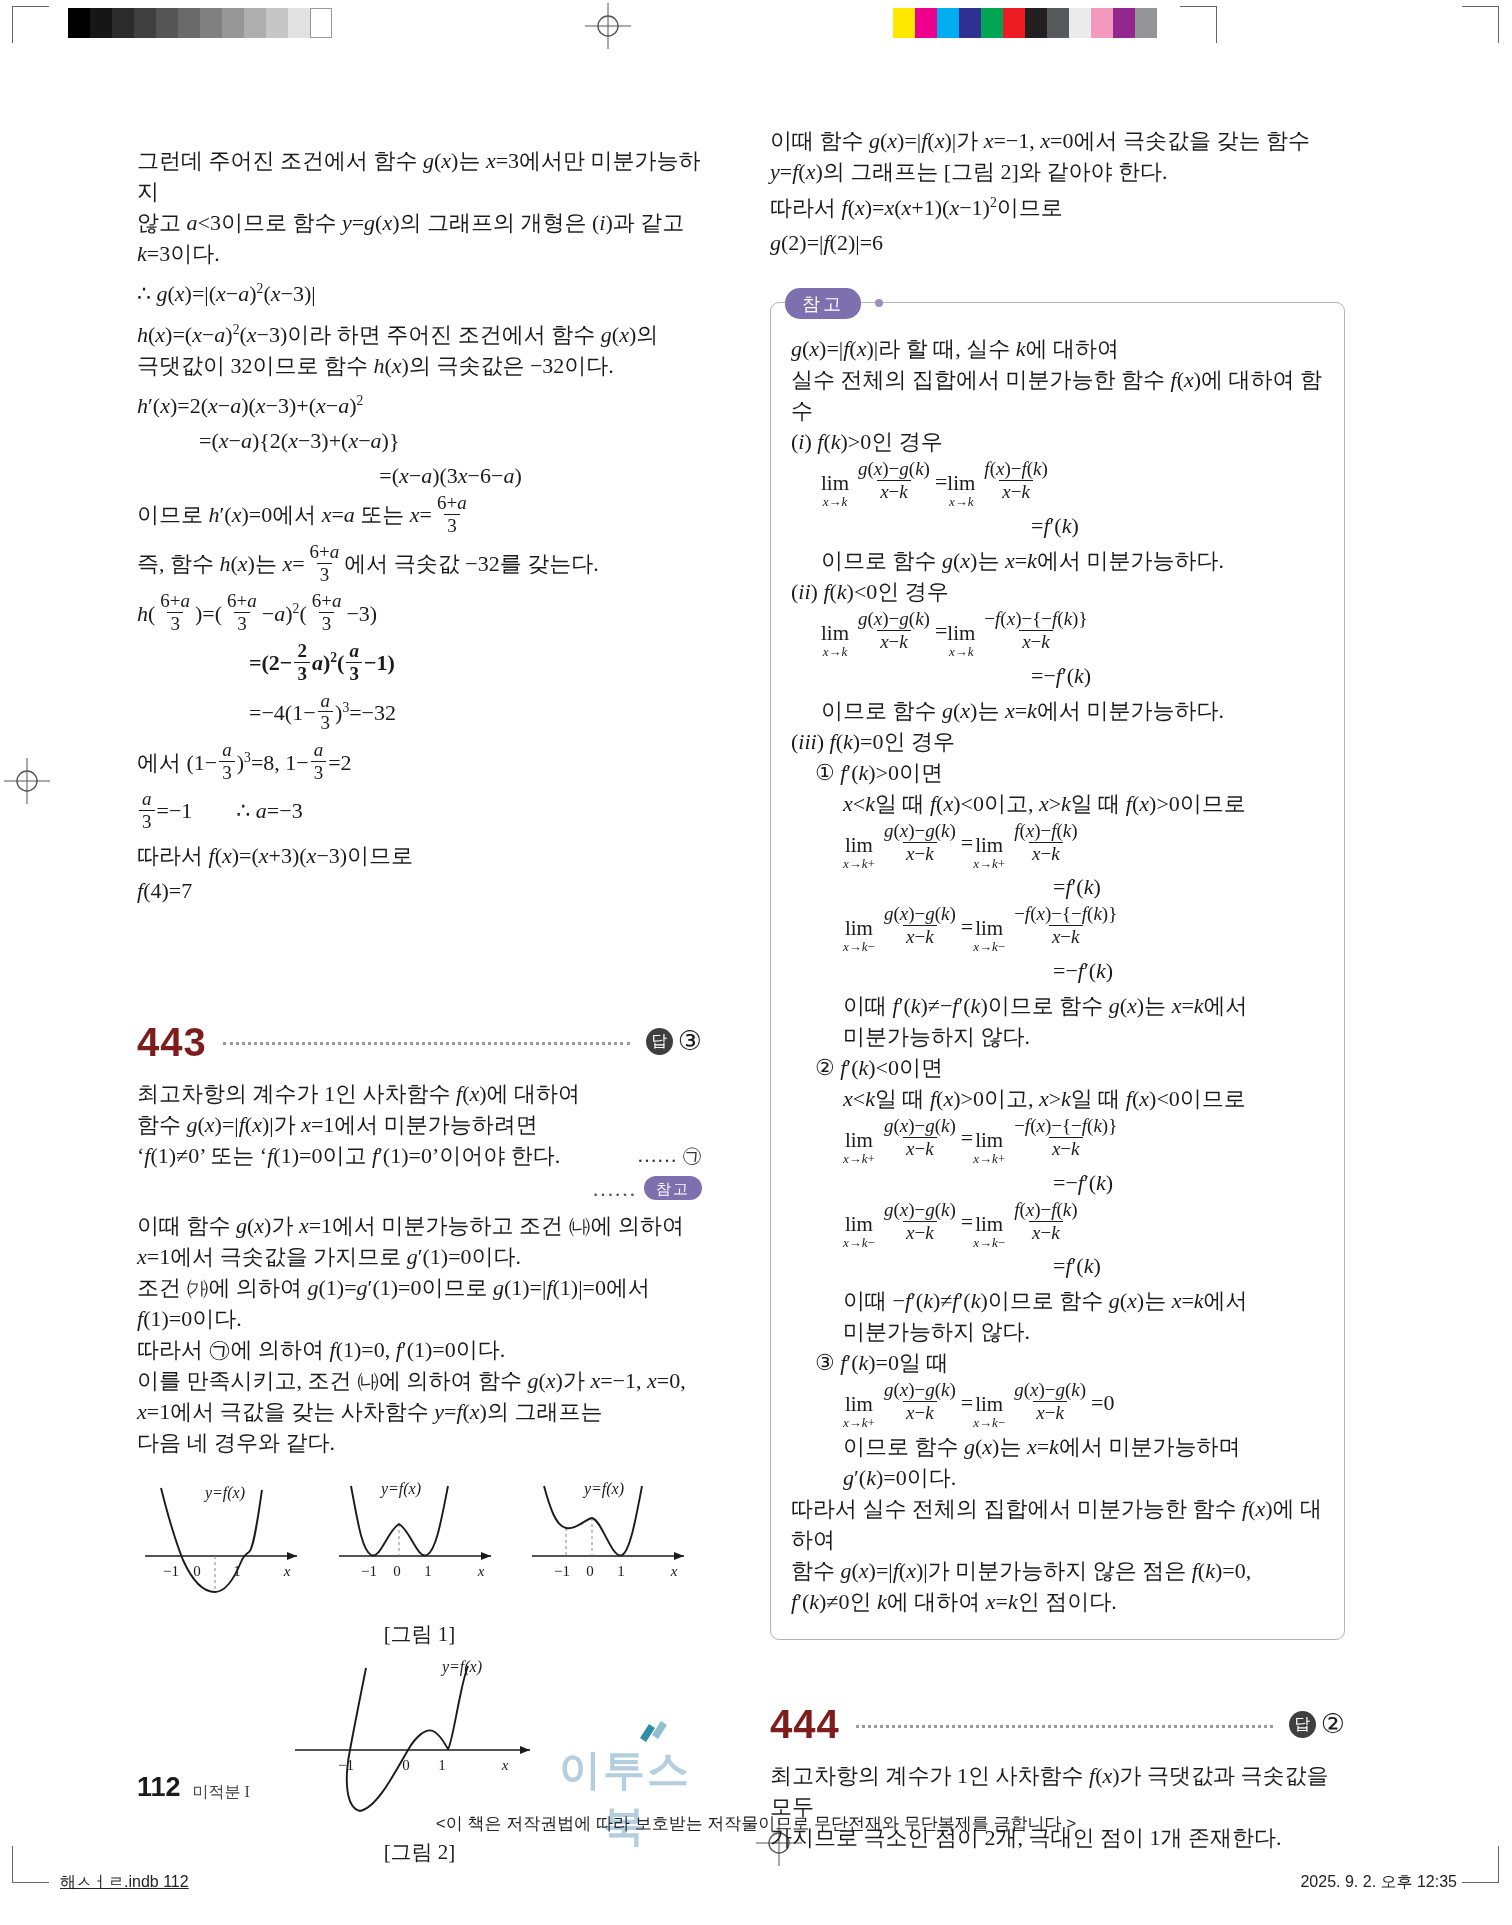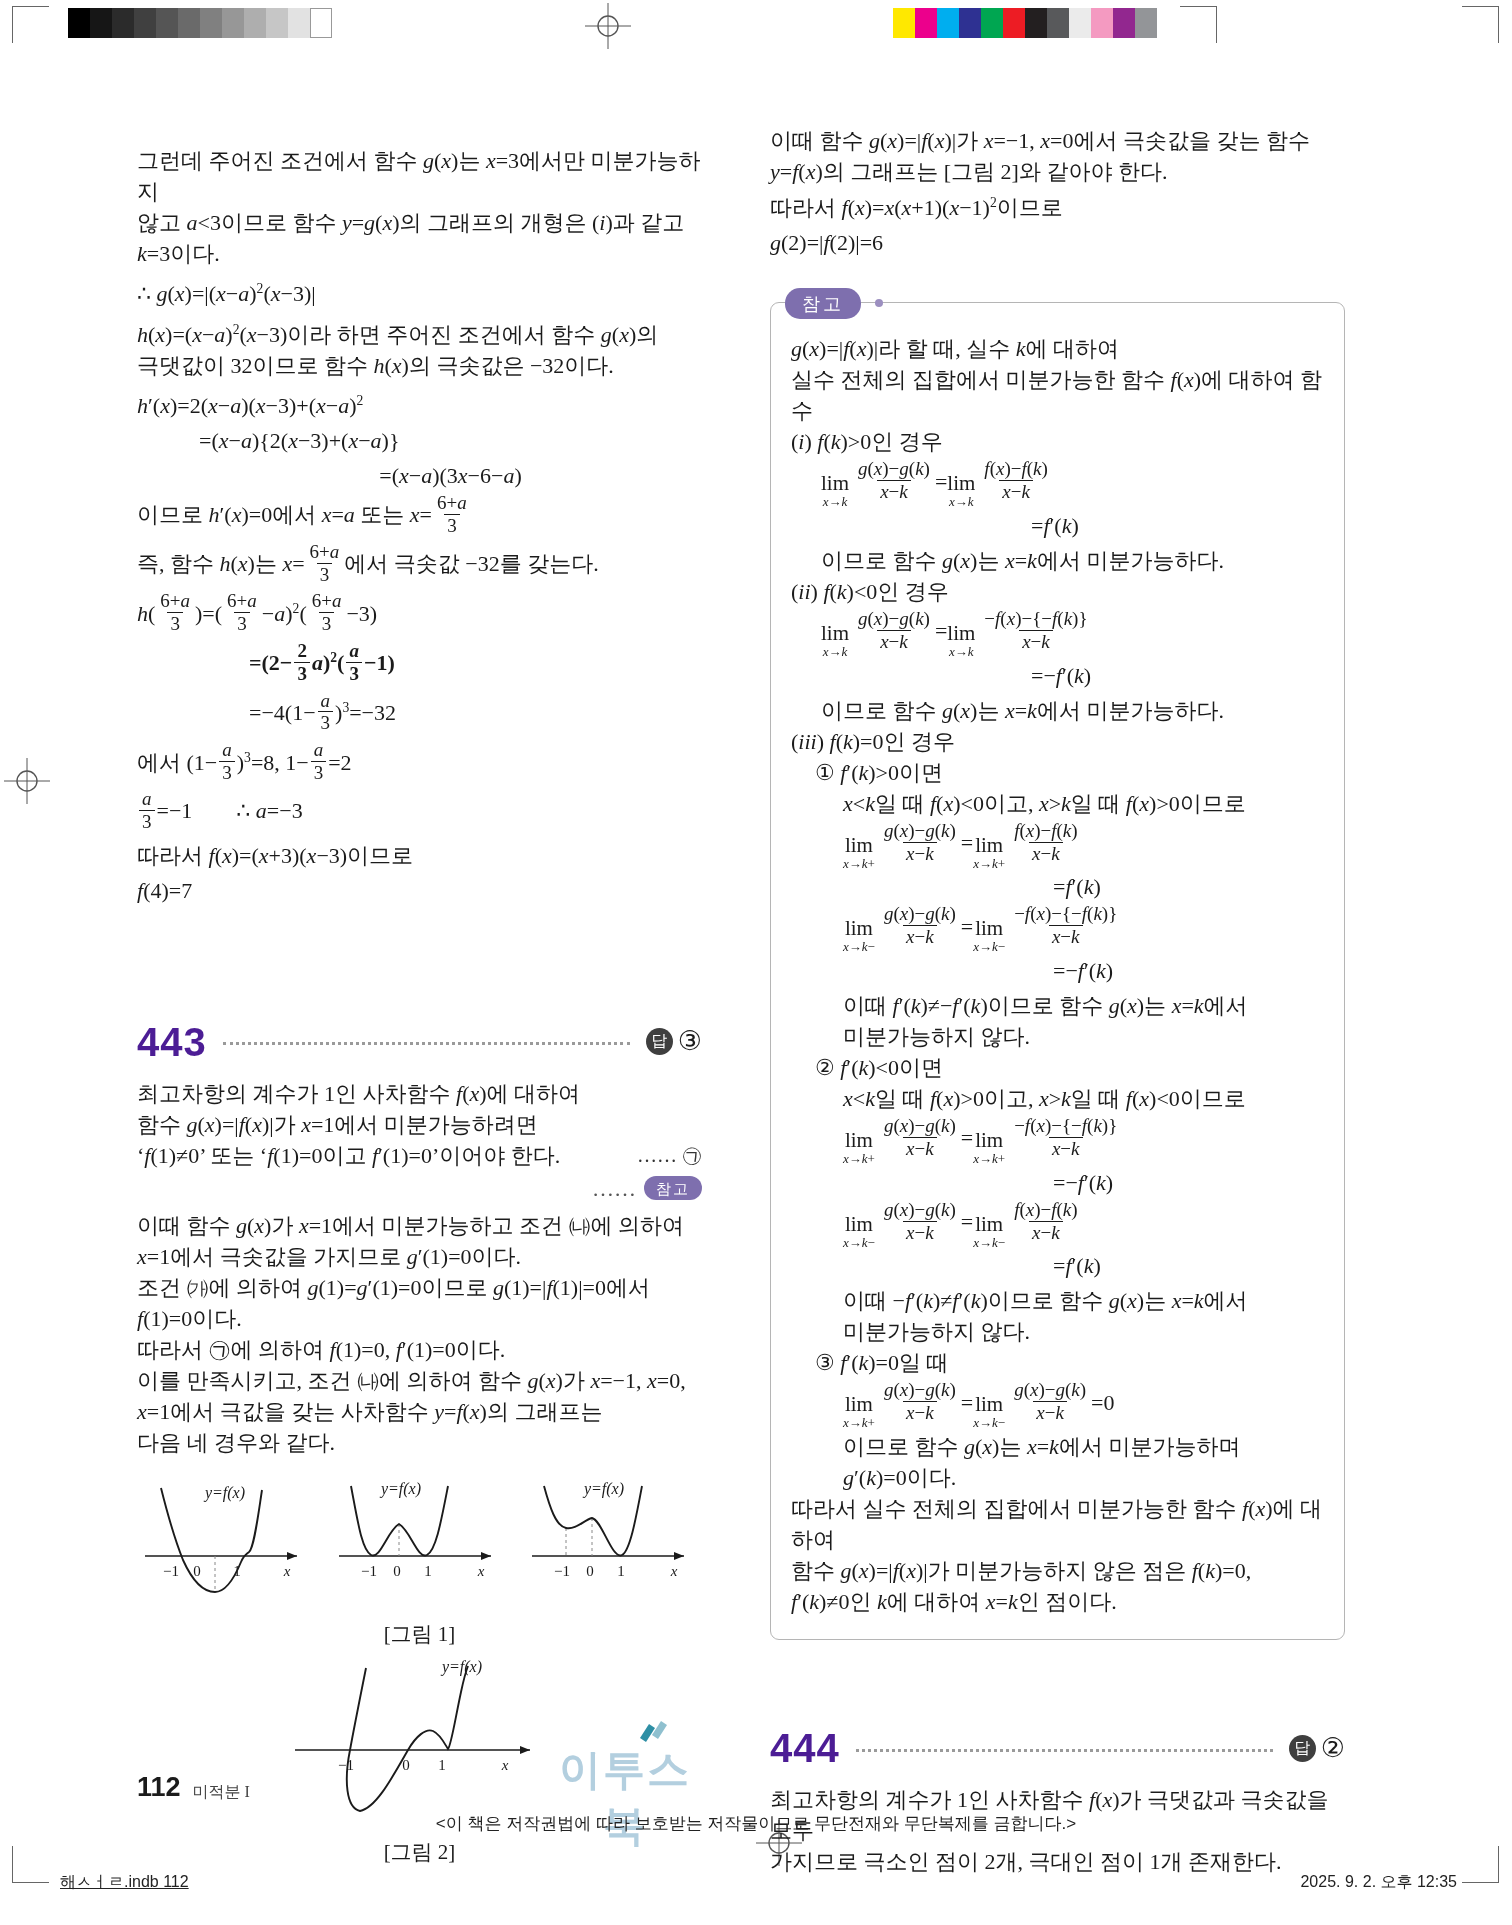--- a/index.html
+++ b/index.html
@@ -30,21 +30,21 @@
   .lim{display:inline-flex;flex-direction:column;align-items:center;vertical-align:middle;
        margin-right:4px;transform:translateY(7px);}
   .lim-word{font-size:21px;line-height:1;}
   .lim-sub{font-size:13px;line-height:1;margin-top:1px;}
   .marked{display:flex;justify-content:space-between;align-items:flex-end;}
   .mark{font-size:20px;color:#333;flex:none;margin-left:8px;}
   .refline{display:flex;justify-content:flex-end;align-items:center;color:#555;margin:2px 0 6px;}
   
   .prob-header{display:flex;align-items:center;margin:16px 0 16px;}
   .prob-num{font-family:"Liberation Sans","DejaVu Sans",sans-serif;font-weight:bold;
-            font-size:40px;color:#4c1d95;letter-spacing:1px;line-height:1;}
+            font-size:40px;color:#7f1d1d;letter-spacing:1px;line-height:1;}
   .dots{flex:1;border-bottom:3px dotted #9a9a9a;margin:0 16px;height:0;transform:translateY(2px);}
   .ans-badge{display:inline-flex;align-items:center;gap:5px;flex:none;}
   .ans-circle{display:inline-flex;width:27px;height:27px;border-radius:50%;background:#3f3f3f;
               color:#fff;font-size:16px;align-items:center;justify-content:center;
               font-family:"Liberation Sans","DejaVu Sans",sans-serif;}
   .ans-num{font-size:27px;line-height:1;}
   
   .refbox{position:relative;border:1.6px solid #b5b5b5;border-radius:9px;
           padding:30px 16px 22px 20px;margin-top:44px;}
   .pill{display:inline-flex;align-items:center;justify-content:center;background:#7e6fae;
@@ -274,21 +274,21 @@
           <div class="line text" style="padding-left: 24px;"><span class="line-body">③ <i>f</i>′(<i>k</i>)=0일 때</span></div>
           <div class="line math" style="padding-left: 52px;"><span class="line-body"><span class="lim"><span class="lim-word">lim</span><span class="lim-sub"><i>x</i>→<i>k</i>+</span></span><span class="frac"><span class="num"><i>g</i>(<i>x</i>)−<i>g</i>(<i>k</i>)</span><span class="den"><i>x</i>−<i>k</i></span></span>=<span class="lim"><span class="lim-word">lim</span><span class="lim-sub"><i>x</i>→<i>k</i>−</span></span><span class="frac"><span class="num"><i>g</i>(<i>x</i>)−<i>g</i>(<i>k</i>)</span><span class="den"><i>x</i>−<i>k</i></span></span>=0</span></div>
           <div class="line text" style="padding-left: 52px;"><span class="line-body">이므로 함수 <i>g</i>(<i>x</i>)는 <i>x</i>=<i>k</i>에서 미분가능하며</span></div>
           <div class="line text" style="padding-left: 52px;"><span class="line-body"><i>g</i>′(<i>k</i>)=0이다.</span></div>
           <div class="line text"><span class="line-body">따라서 실수 전체의 집합에서 미분가능한 함수 <i>f</i>(<i>x</i>)에 대하여</span></div>
           <div class="line text"><span class="line-body">함수 <i>g</i>(<i>x</i>)=|<i>f</i>(<i>x</i>)|가 미분가능하지 않은 점은 <i>f</i>(<i>k</i>)=0,</span></div>
           <div class="line text"><span class="line-body"><i>f</i>′(<i>k</i>)≠0인 <i>k</i>에 대하여 <i>x</i>=<i>k</i>인 점이다.</span></div>
         </div>
     </div>
 
-    <div class="prob-header" style="margin-top:88px;">
+    <div class="prob-header" style="margin-top:64px;">
       <span class="prob-num">444</span>
       <span class="dots"></span>
       <span class="ans-badge">
         <span class="ans-circle">답</span>
         <span class="ans-num">②</span>
       </span>
     </div>
 
     <div>
         <div class="line text"><span class="line-body">최고차항의 계수가 1인 사차함수 <i>f</i>(<i>x</i>)가 극댓값과 극솟값을 모두</span></div>

